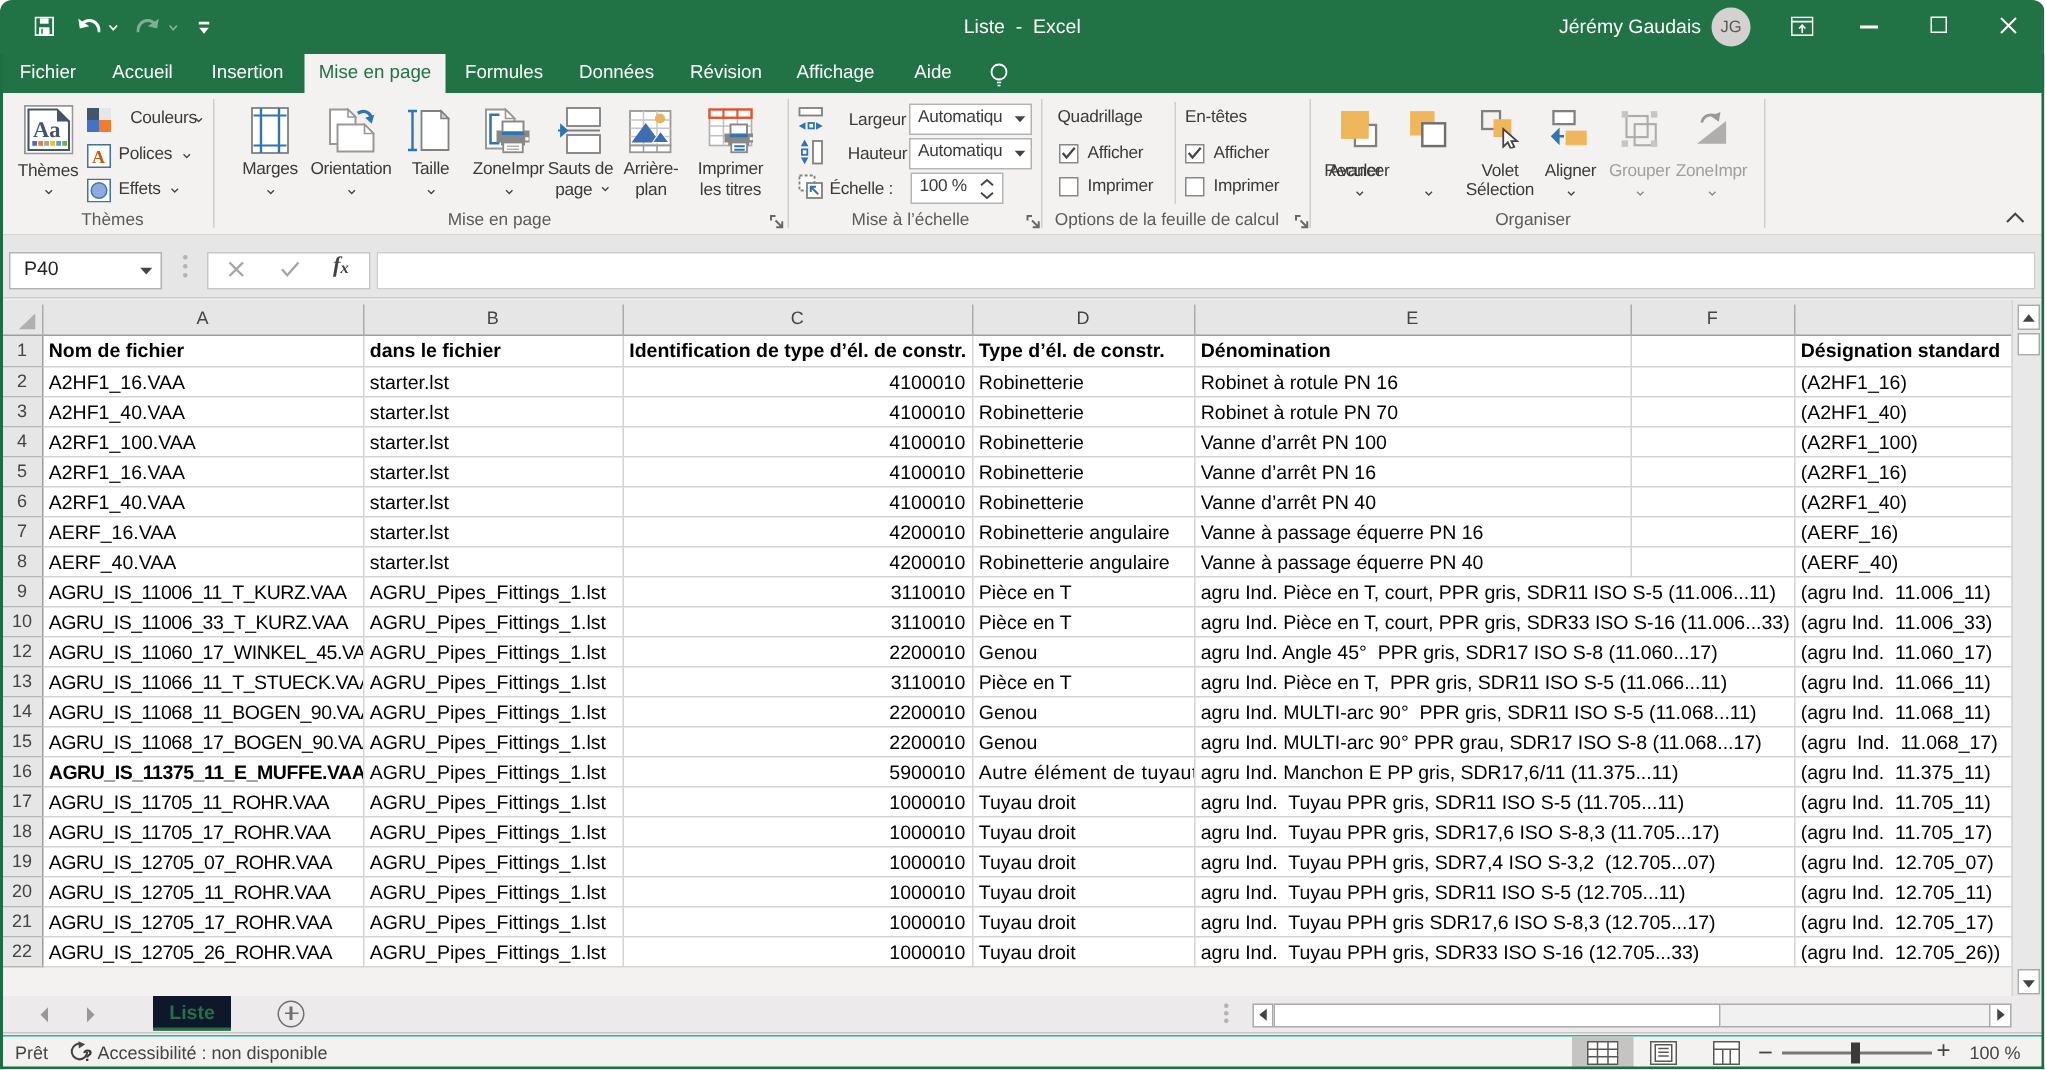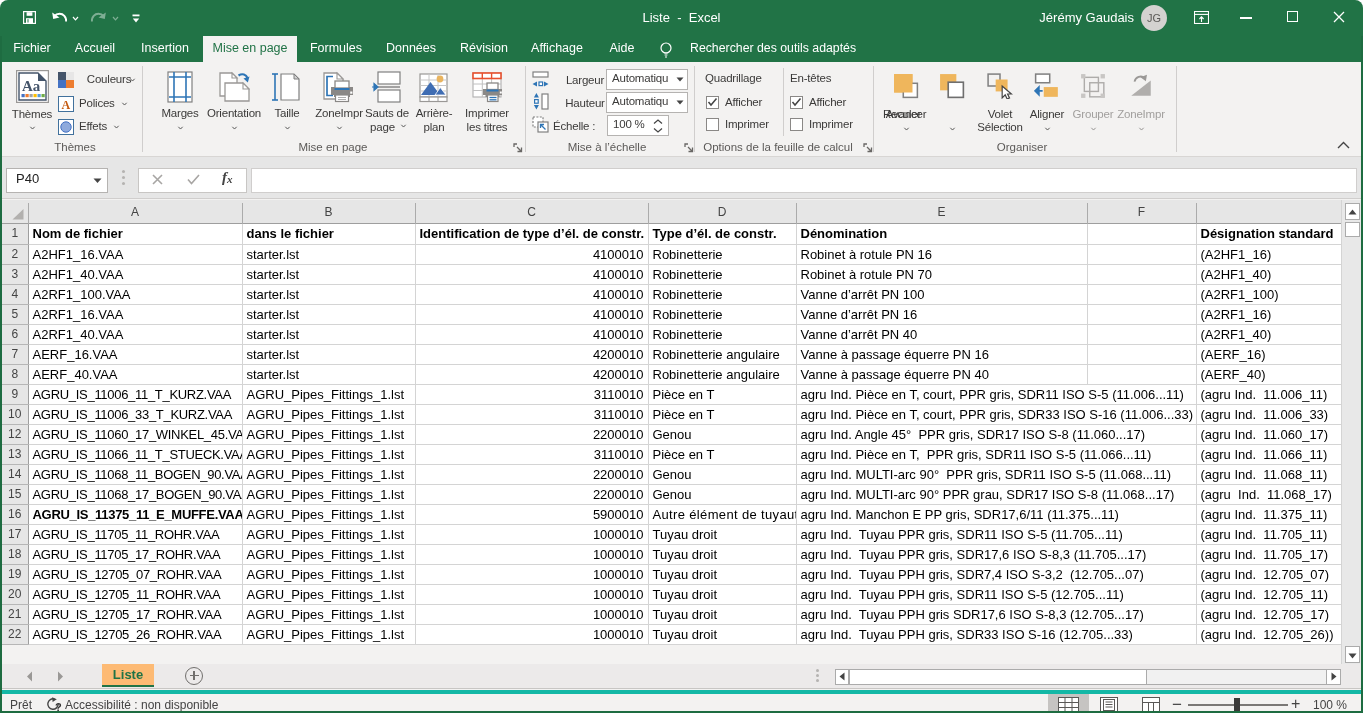--- a/index.html
+++ b/index.html
@@ -81,21 +81,20 @@
 <div class="tab" style="left:411px;width:120px;margin-left:-60px">Données</div>
 <div class="tab" style="left:484px;width:120px;margin-left:-60px">Révision</div>
 <div class="tab" style="left:557px;width:120px;margin-left:-60px">Affichage</div>
 <div class="tab" style="left:622px;width:120px;margin-left:-60px">Aide</div>
 <div class="abs" style="left:203px;top:0;width:94px;height:26px;background:#f3f2f1"></div>
 <div class="tab" style="left:250px;width:120px;margin-left:-60px;color:#217346">Mise en page</div>
 <svg class="abs" style="left:658px;top:5px" width="16" height="17" viewBox="0 0 16 17">
  <circle cx="8" cy="7" r="5" fill="none" stroke="#fff" stroke-width="1.2"></circle>
  <path d="M6.3 12 L9.7 12 M6.6 14 L9.4 14 M7 16 L9 16" stroke="#fff" stroke-width="1.1"></path>
 </svg>
-<div class="tab" style="left:690px;text-align:left;font-size:12.3px">Rechercher des outils adaptés</div>
 </div>
 <div class="ribbon"></div>
 <div class="gsep" style="left:142px"></div>
 <div class="gsep" style="left:525px"></div>
 <div class="gsep" style="left:694px"></div>
 <div class="gsep" style="left:873px"></div>
 <div class="gsep" style="left:1176px"></div>
 <div class="glabel" style="left:75px;margin-left:-100px">Thèmes</div>
 <div class="glabel" style="left:333px;margin-left:-100px">Mise en page</div>
 <div class="glabel" style="left:607px;margin-left:-100px">Mise à l’échelle</div>
@@ -628,40 +627,40 @@
       <path d="M0.5 0.5 L8.5 0.5 L4.5 5.5 Z" fill="#444"></path>
     </svg>
 
 <div class="sheetbar"></div>
 <svg class="abs" style="left:26px;top:671px" width="7" height="11" viewBox="0 0 7 11">
       <path d="M6 0.5 L1 5.5 L6 10.5 Z" fill="#9a9896"></path>
     </svg>
 <svg class="abs" style="left:57px;top:671px" width="7" height="11" viewBox="0 0 7 11">
       <path d="M1 0.5 L6 5.5 L1 10.5 Z" fill="#9a9896"></path>
     </svg>
-<div class="abs" style="left:102px;top:664px;width:52px;height:23px;background:#fdba74;border-bottom:2.5px solid #217346;color:#217346;font-weight:bold;font-size:13px;text-align:center;line-height:22px">Liste</div>
+<div class="abs" style="left:102px;top:664px;width:52px;height:23px;background:#0f172a;border-bottom:2.5px solid #217346;color:#217346;font-weight:bold;font-size:13px;text-align:center;line-height:22px">Liste</div>
 <div class="abs" style="left:185px;top:667px;width:18px;height:18px;border:1px solid #716f6d;border-radius:50%"></div>
 <div class="abs" style="left:189.5px;top:675px;width:9px;height:1.4px;background:#716f6d"></div>
 <div class="abs" style="left:193.3px;top:671.2px;width:1.4px;height:9px;background:#716f6d"></div>
 <div class="abs" style="left:816px;top:669px;width:3px;height:3px;background:#b5b3b1;border-radius:50%"></div>
 <div class="abs" style="left:816px;top:674px;width:3px;height:3px;background:#b5b3b1;border-radius:50%"></div>
 <div class="abs" style="left:816px;top:679px;width:3px;height:3px;background:#b5b3b1;border-radius:50%"></div>
 
 <div class="abs" style="left:835px;top:669px;width:506px;height:16px;background:#f1f1f1;border:1px solid #ababab"></div>
 <div class="abs" style="left:835px;top:669px;width:14px;height:16px;background:#fff;border:1px solid #ababab"></div>
 <svg class="abs" style="left:839px;top:672px" width="6" height="9" viewBox="0 0 6 9">
       <path d="M5.5 0.5 L0.5 4.5 L5.5 8.5 Z" fill="#444"></path>
     </svg>
 <div class="abs" style="left:849px;top:669px;width:298px;height:16px;background:#fff;border:1px solid #ababab"></div>
 <div class="abs" style="left:1326px;top:669px;width:15px;height:16px;background:#fff;border:1px solid #ababab"></div>
 <svg class="abs" style="left:1331px;top:672px" width="6" height="9" viewBox="0 0 6 9">
       <path d="M0.5 0.5 L5.5 4.5 L0.5 8.5 Z" fill="#444"></path>
     </svg>
 
-<div class="status" style="border-top:4px solid #14b8a6">
+<div class="status" style="border-top:1px solid #14b8a6">
  <div class="abs" style="left:10px;top:4px">Prêt</div>
  <svg class="abs" style="left:46px;top:3px" width="14" height="14" viewBox="0 0 14 14">
   <path d="M12.2 7 A5.2 5.2 0 1 1 8.5 2.05" fill="none" stroke="#444" stroke-width="1.4"></path>
   <path d="M6.2 0.2 L10.8 2.2 L6.6 5 Z" fill="#444"></path>
  </svg>
  <div class="abs" style="left:55px;top:7px;font-weight:bold;font-size:11px;color:#333">?</div>
  <div class="abs" style="left:65px;top:4px">Accessibilité&nbsp;: non disponible</div>
  <div class="abs" style="left:1048px;top:0;width:41px;height:22px;background:#c6c4c2"></div>
  <svg class="abs" style="left:1058px;top:3px" width="21" height="16" viewBox="0 0 21 16">
   <rect x="0.5" y="0.5" width="20" height="15" fill="#fff" stroke="#5a5856"></rect>

